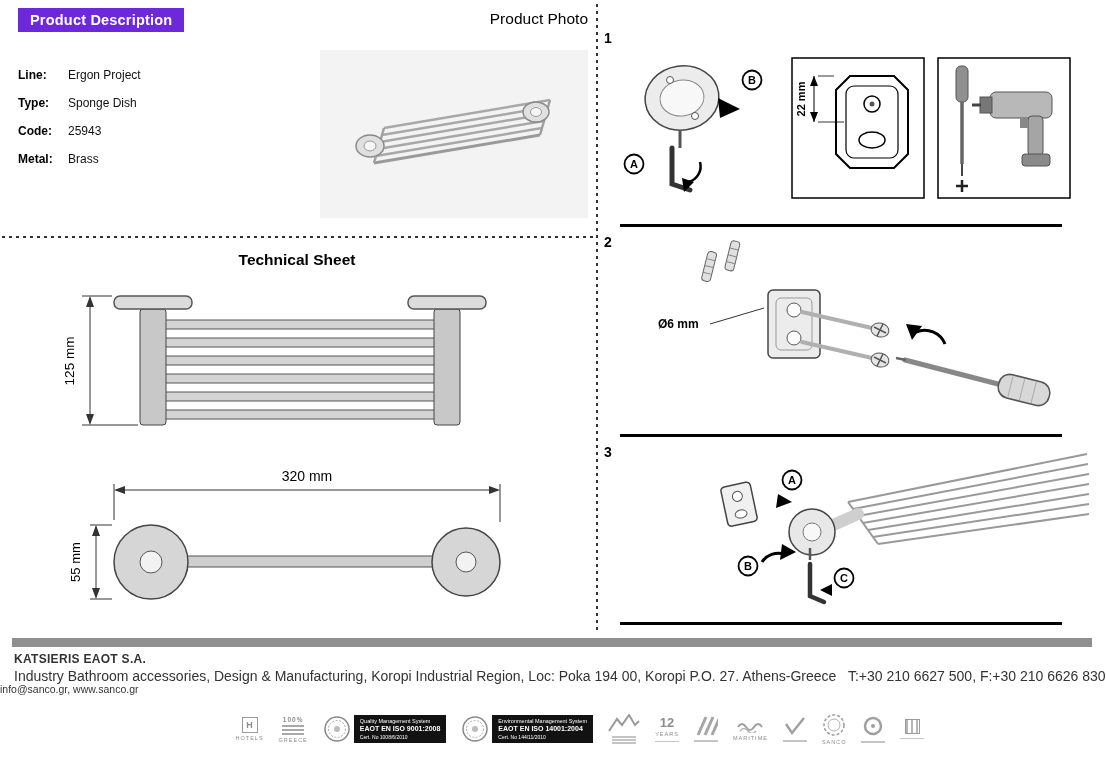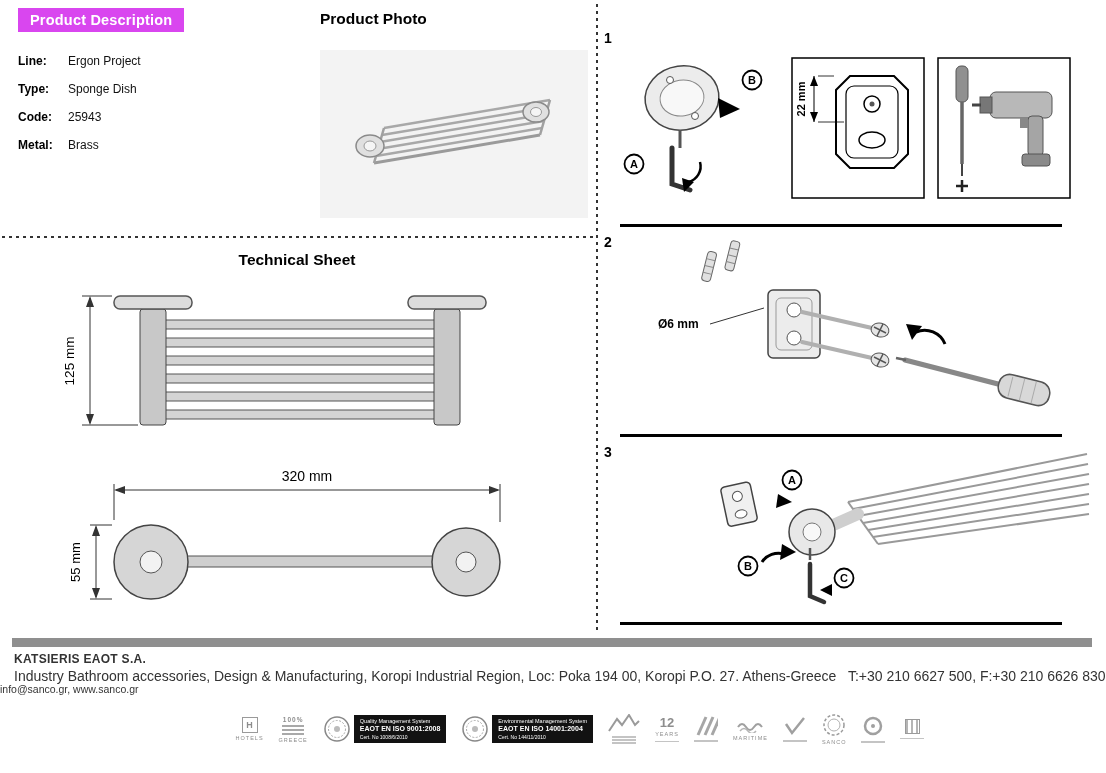--- a/index.html
+++ b/index.html
@@ -1,30 +1,30 @@
 <!DOCTYPE html>
 <html><head>
 <meta charset="utf-8">
 <style>
   *{margin:0;padding:0;box-sizing:border-box}
   html,body{background:#fff}
   body{font-family:"Liberation Sans","DejaVu Sans",sans-serif;color:#000}
   .page{position:relative;width:1106px;height:773px;background:#fff;overflow:hidden}
 
   
-  .pd-title{position:absolute;left:18px;top:8px;background:#d946ef;color:#fff;
+  .pd-title{position:absolute;left:18px;top:8px;background:#6d28d9;color:#fff;
     font-weight:bold;font-size:14.5px;padding:4px 12px;letter-spacing:.2px}
   .pd-fields{position:absolute;left:18px;top:54px;font-size:12px}
-  .pd-row{display:flex;height:28px;align-items:flex-start}
+  .pd-row{display:flex;height:28px;align-items:flex-end}
   .pd-label{font-weight:bold;width:50px}
   .pd-value{color:#111}
 
   
-  .photo-title{position:absolute;left:320px;top:10px;width:268px;text-align:left;
-    font-weight:bold;font-size:15.5px}
+  .photo-title{position:absolute;left:320px;top:10px;width:268px;text-align:right;
+    font-weight:normal;font-size:15.5px}
   .photo-box{position:absolute;left:320px;top:50px;width:268px;height:168px;background:#f3f3f3}
 
   
   .tech-title{position:absolute;left:0;top:251px;width:594px;text-align:center;
     font-weight:bold;font-size:15.5px}
   .tech-svg{position:absolute;left:18px;top:270px}
 
   
   .vdash{position:absolute;left:596px;top:4px;width:2px;height:630px;
     background-image:repeating-linear-gradient(to bottom,#333 0 3px,transparent 3px 7px)}

